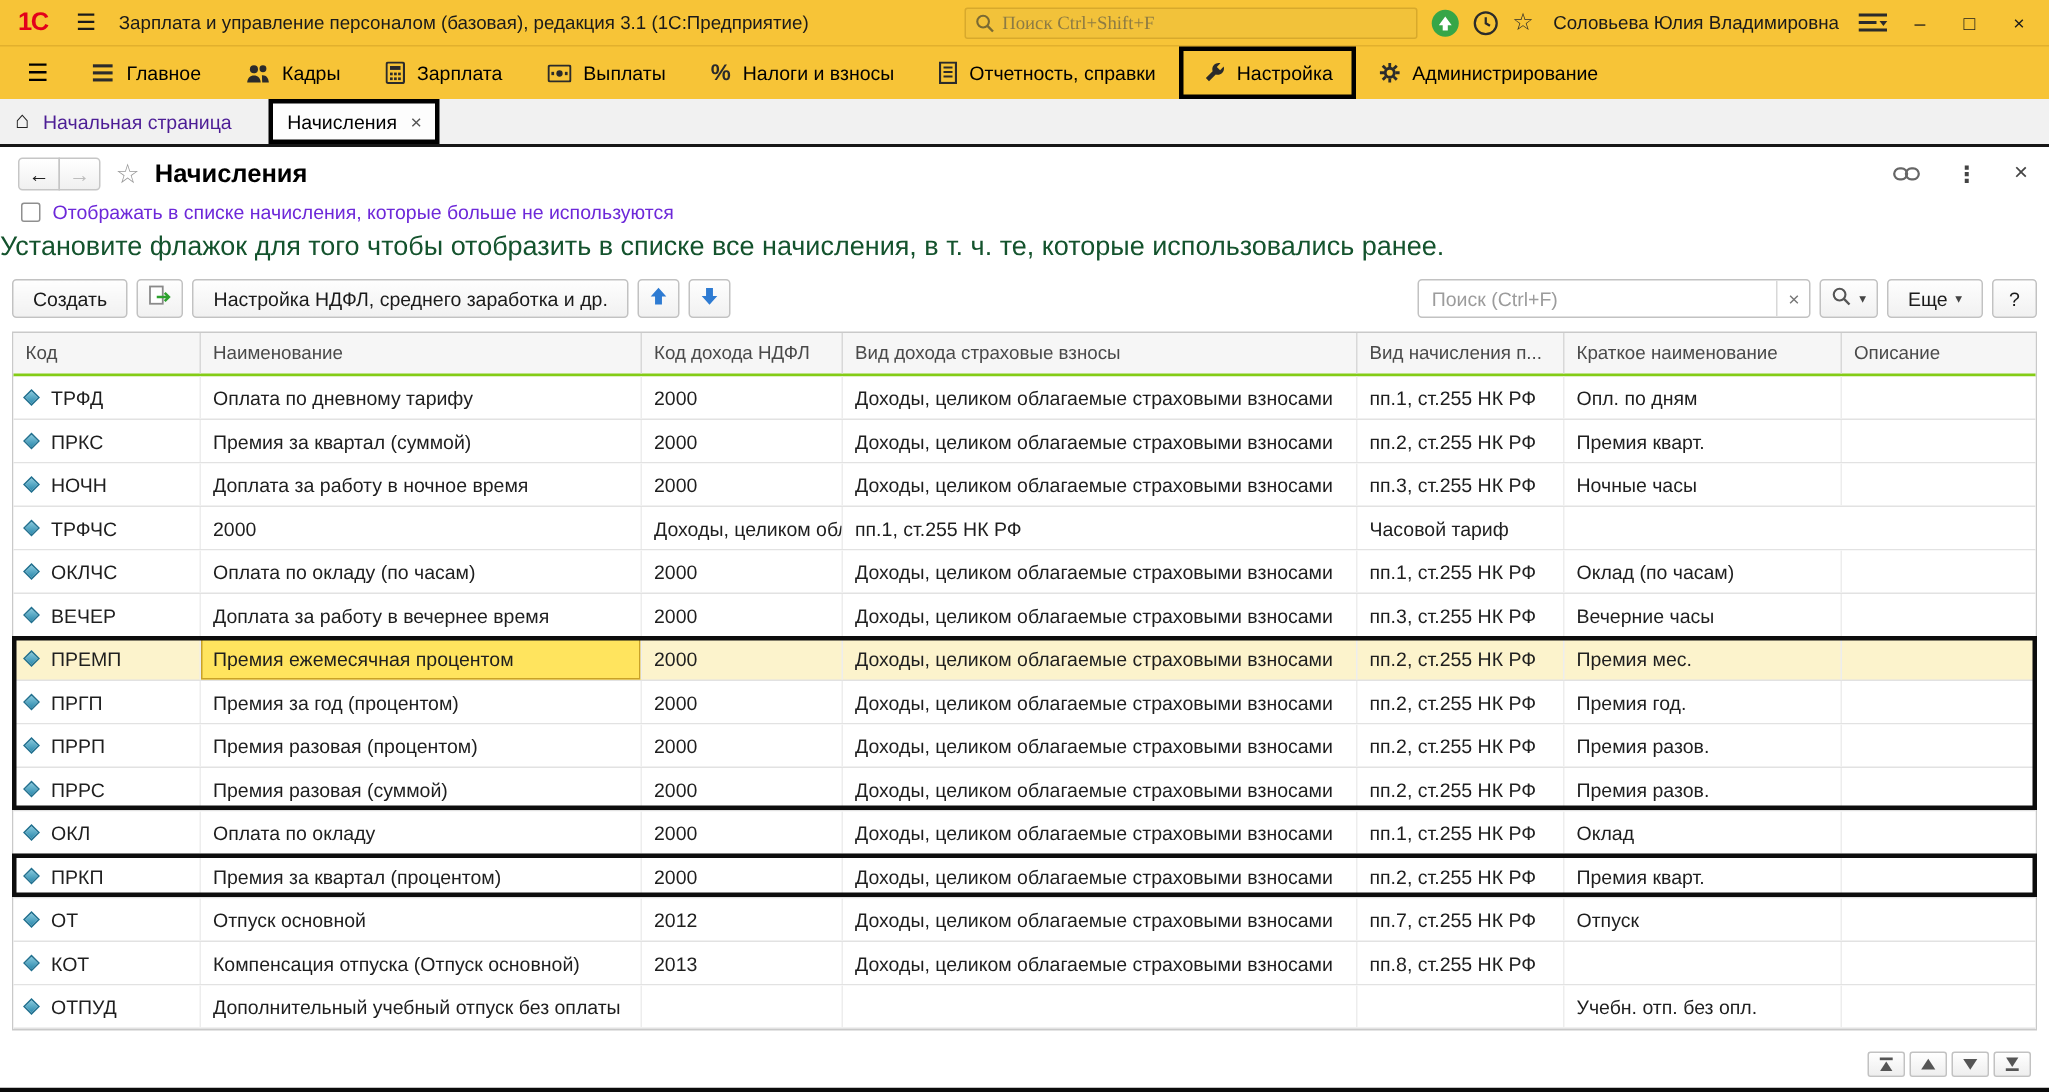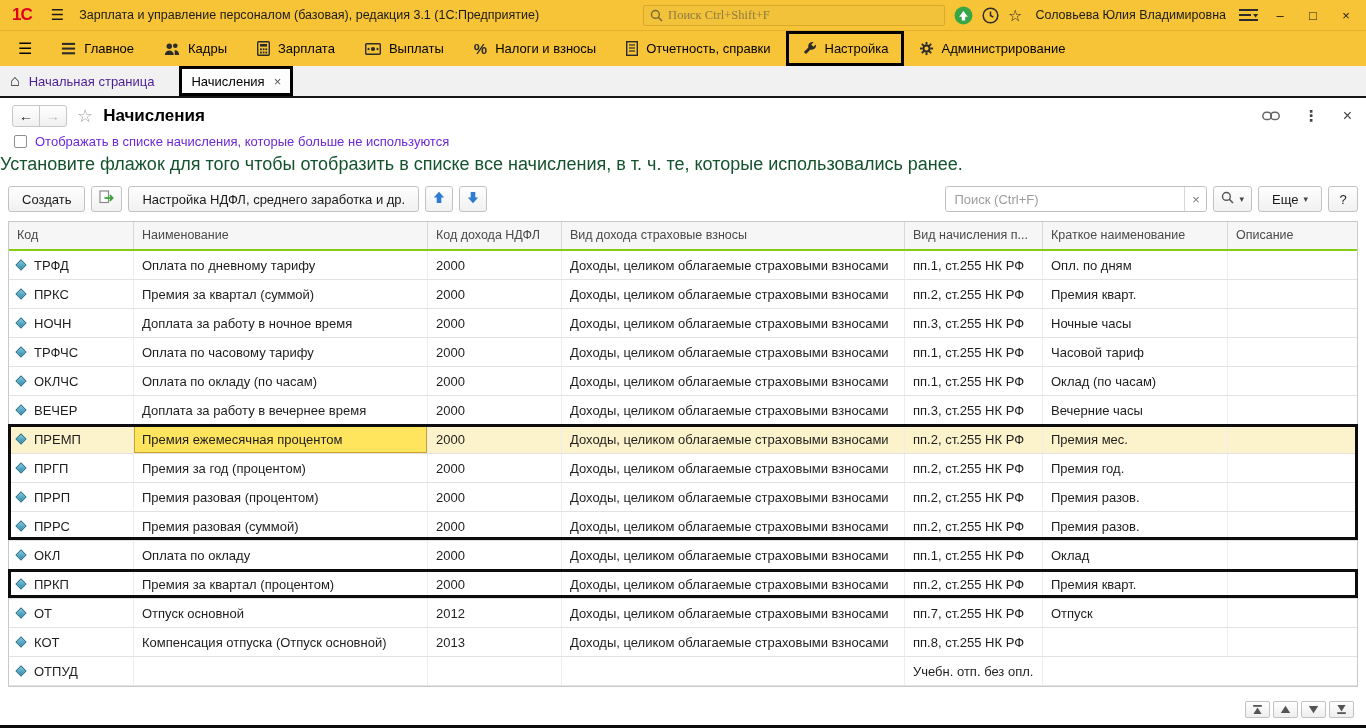--- a/index.html
+++ b/index.html
@@ -366,21 +366,20 @@
             <div class="cell c3">Доходы, целиком облагаемые страховыми взносами</div>
             <div class="cell c4">пп.3, ст.255 НК РФ</div>
             <div class="cell c5">Ночные часы</div>
             <div class="cell c6"></div>
           </div>
           <div class="trow">
             <div class="cell c0">
               <span class="ref-icon"></span>
               <span>ТРФЧС</span>
             </div>
-            <div class="cell c1">Оплата по часовому тарифу</div>
             <div class="cell c2">2000</div>
             <div class="cell c3">Доходы, целиком облагаемые страховыми взносами</div>
             <div class="cell c4">пп.1, ст.255 НК РФ</div>
             <div class="cell c5">Часовой тариф</div>
             <div class="cell c6"></div>
           </div>
           <div class="trow">
             <div class="cell c0">
               <span class="ref-icon"></span>
               <span>ОКЛЧС</span>
@@ -498,20 +497,21 @@
             <div class="cell c3">Доходы, целиком облагаемые страховыми взносами</div>
             <div class="cell c4">пп.8, ст.255 НК РФ</div>
             <div class="cell c5"></div>
             <div class="cell c6"></div>
           </div>
           <div class="trow">
             <div class="cell c0">
               <span class="ref-icon"></span>
               <span>ОТПУД</span>
             </div>
+            <div class="cell c1">Дополнительный учебный отпуск без оплаты</div>
             <div class="cell c2"></div>
             <div class="cell c3"></div>
             <div class="cell c4"></div>
             <div class="cell c5">Учебн. отп. без опл.</div>
             <div class="cell c6"></div>
           </div>
         </div>
       <div class="anno" id="anno1"></div>
       <div class="anno" id="anno2"></div>
     </div>

